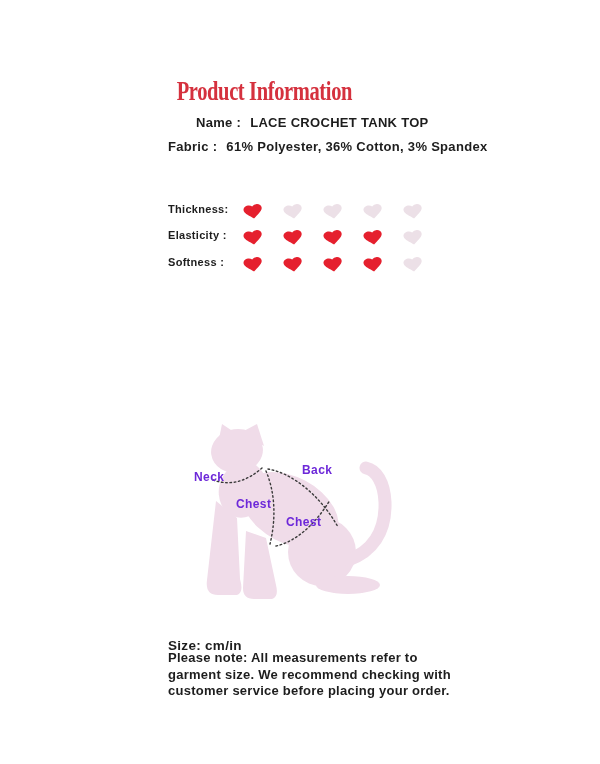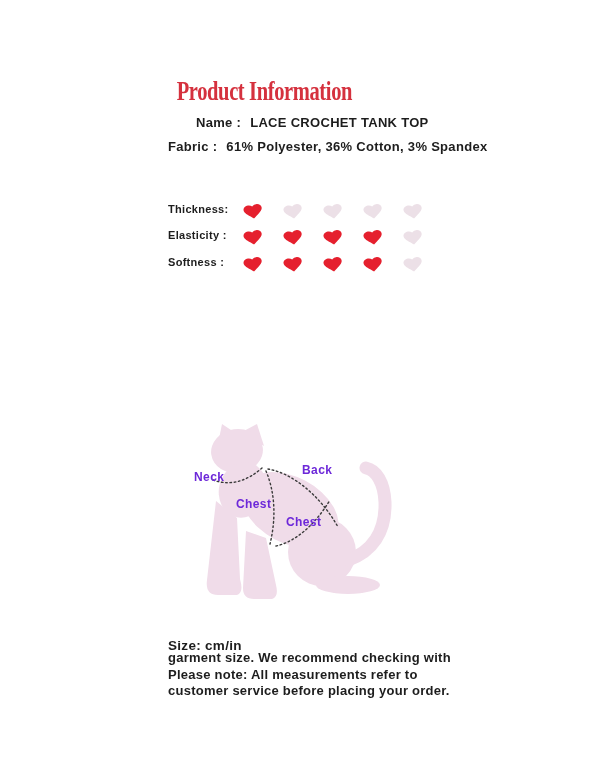--- a/index.html
+++ b/index.html
@@ -210,18 +210,18 @@
     </svg>
     <span class="part-label lab-neck">Neck</span>
     <span class="part-label lab-back">Back</span>
     <span class="part-label lab-chest">Chest</span>
     <span class="part-label lab-waist">Chest</span>
   </div>
 
   <div class="size-unit">Size: cm/in</div>
 
   <div class="note">
+    <div>Please note: All measurements refer to</div>
     <div>garment size. We recommend checking with</div>
-    <div>Please note: All measurements refer to</div>
     <div>customer service before placing your order.</div>
   </div>
 
 </div>
 
 </body></html>

